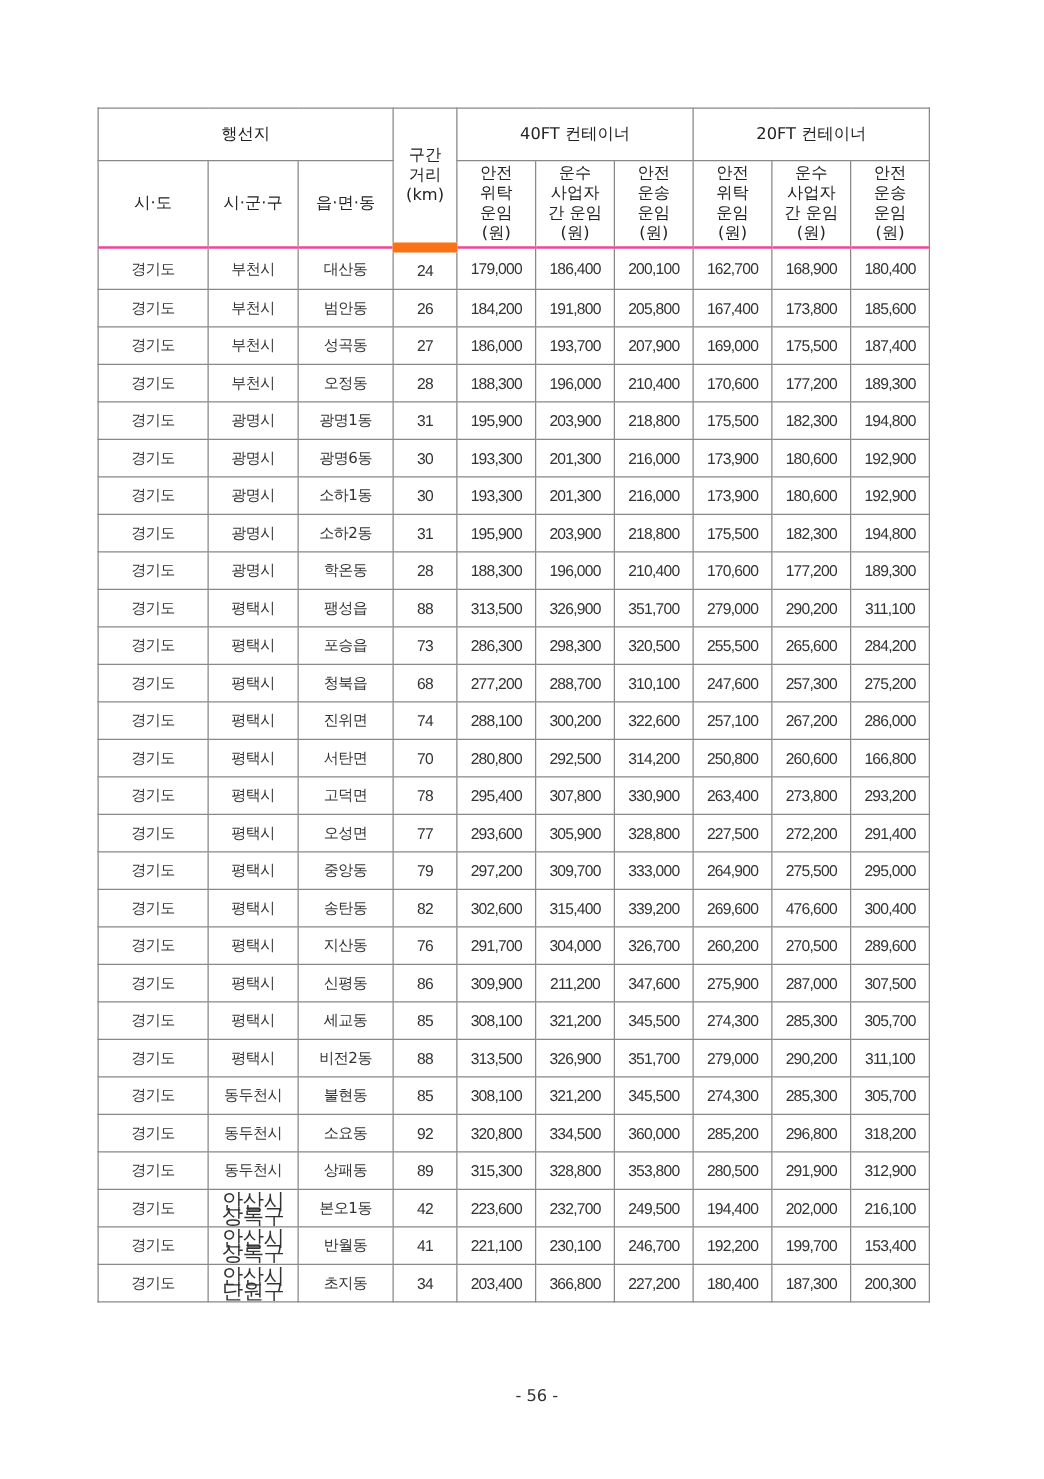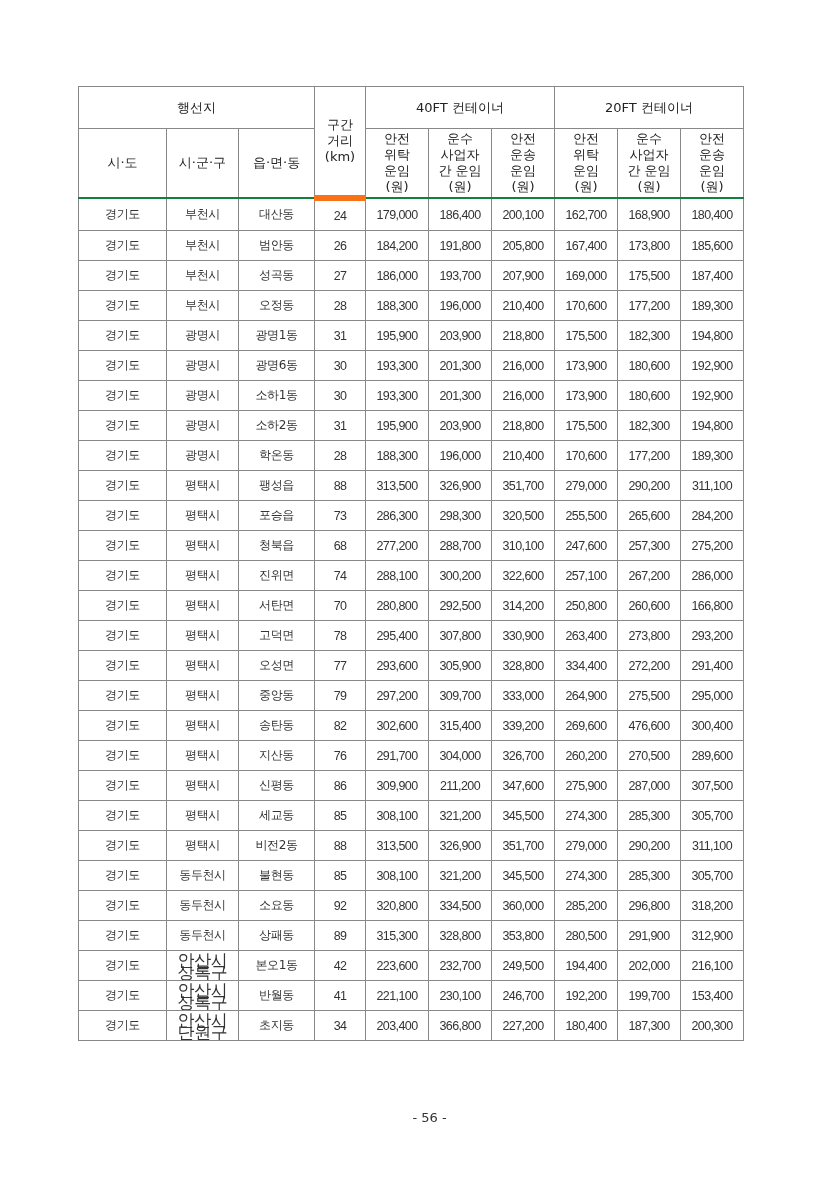--- a/index.html
+++ b/index.html
@@ -20,22 +20,22 @@
     overflow: hidden;
   }
   table.rates th {
     font-weight: normal;
     font-size: 13px;
     line-height: 16px;
     color: #222;
   }
   table.rates thead tr.top th { height: 41px; }
   table.rates thead tr.sub th { height: 68px; }
-  table.rates thead tr.sub th { border-bottom: 2px solid #15803d; }
-  table.rates thead th.dist { border-bottom: 6px solid #f97316; }
+  table.rates thead tr.sub th { border-bottom: 2px solid #ec4899; }
+  table.rates thead th.dist { border-bottom: 8px solid #f97316; }
   table.rates td {
     height: 29px;
     font-size: 12px;
     letter-spacing: -0.4px;
     color: #333;
   }
   table.rates td.num { font-family: "Liberation Sans", sans-serif; font-size: 12.5px; letter-spacing: -0.6px; }
   table.rates td.two { font-size: 17px; line-height: 12px; }
   .pageno {
     position: absolute; left: 0; width: 835px; top: 1110px;
@@ -328,21 +328,21 @@
         <tr>
           <td>경기도</td>
           <td>
             <span class="hl">평택시</span>
           </td>
           <td>오성면</td>
           <td class="num">77</td>
           <td class="num">293,600</td>
           <td class="num">305,900</td>
           <td class="num">328,800</td>
-          <td class="num">334,400</td>
+          <td class="num">227,500</td>
           <td class="num">272,200</td>
           <td class="num">291,400</td>
         </tr>
         <tr>
           <td>경기도</td>
           <td>
             <span class="hl">평택시</span>
           </td>
           <td>중앙동</td>
           <td class="num">79</td>

